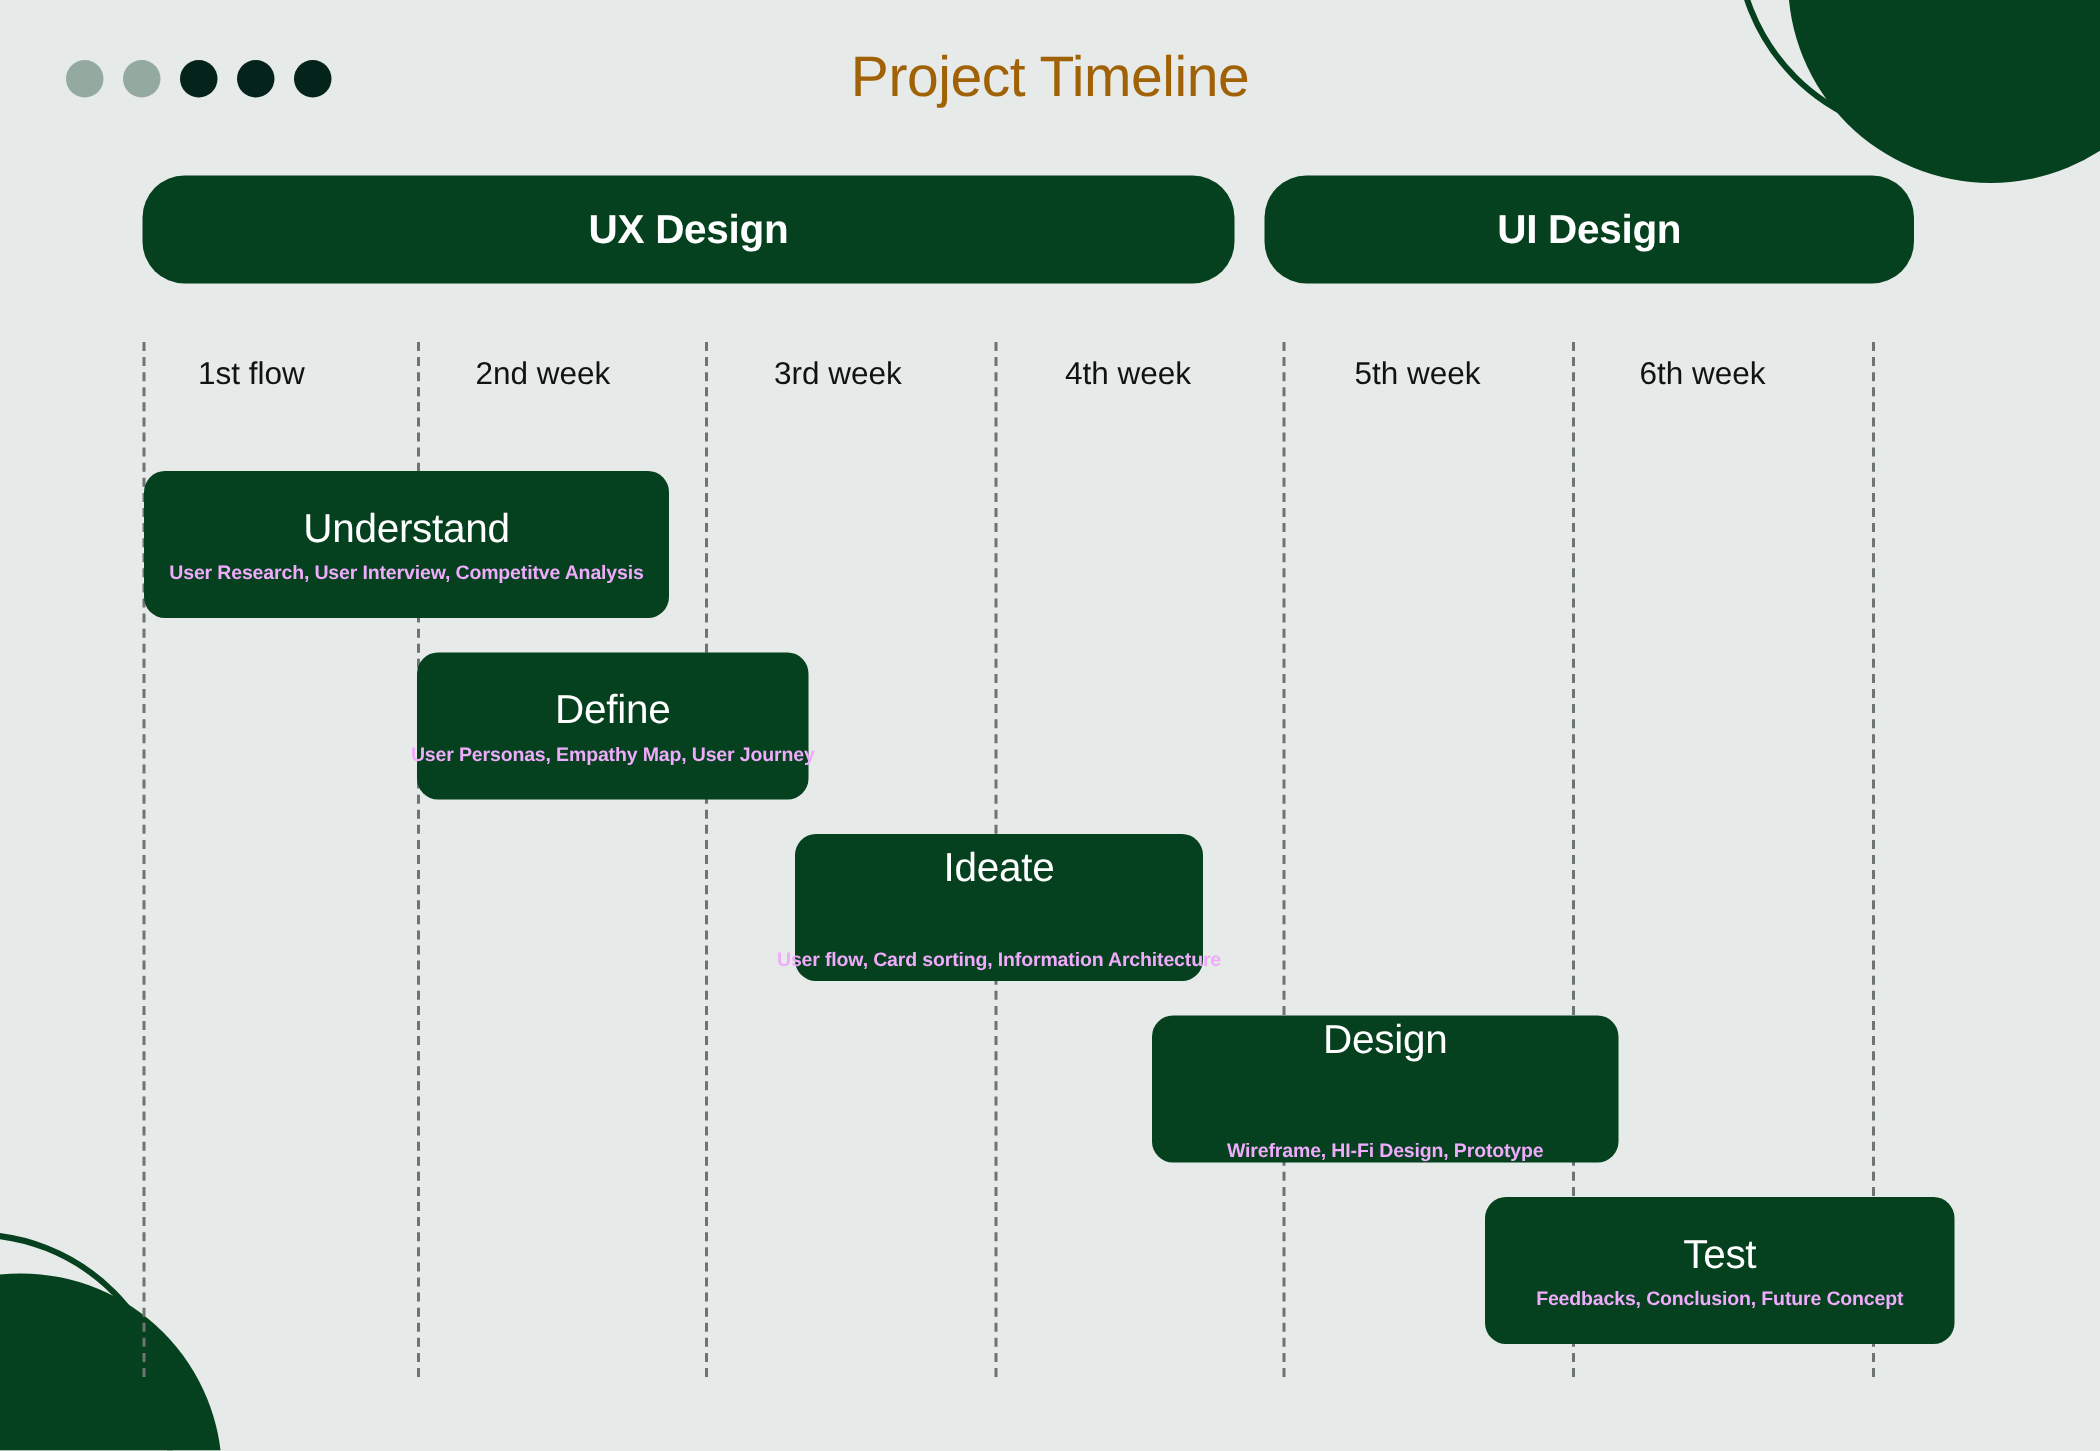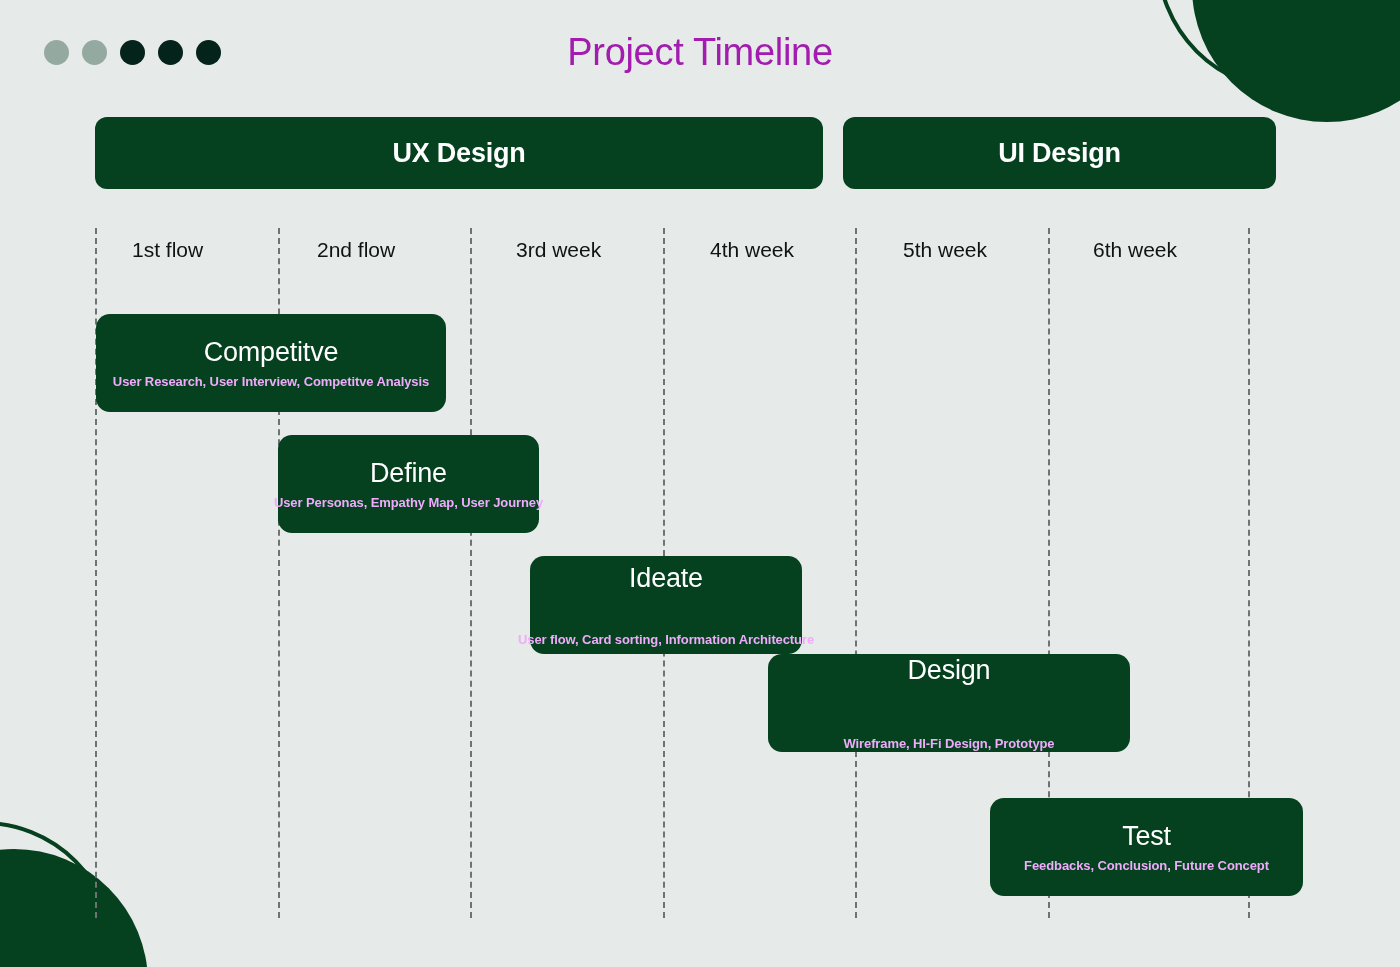--- a/index.html
+++ b/index.html
@@ -65,31 +65,31 @@
   .dot.sage { background:#94aaa0; }
   .dot.dark { background:#04231a; }
 
   .page-title {
     position:absolute;
     top:31px; left:0; right:0;
     text-align:center;
     font-size:38px;
     font-weight:400;
     letter-spacing:-0.3px;
-    color:#a21caf;
+    color:#a16207;
     z-index:5;
   }
 
   
   .phase-bar {
     position:absolute;
     top:117px;
     height:72px;
     background:#05401f;
-    border-radius:12px;
+    border-radius:28px;
     display:flex;
     align-items:center;
     justify-content:center;
     color:#ffffff;
     font-size:27px;
     font-weight:700;
     letter-spacing:-0.2px;
     z-index:4;
   }
 
@@ -171,40 +171,40 @@
       <div class="gridline" style="left: 95px;"></div>
       <div class="gridline" style="left: 278px;"></div>
       <div class="gridline" style="left: 470px;"></div>
       <div class="gridline" style="left: 663px;"></div>
       <div class="gridline" style="left: 855px;"></div>
       <div class="gridline" style="left: 1048px;"></div>
       <div class="gridline" style="left: 1248px;"></div>
     </div>
   <div id="weeks-layer">
       <div class="week-label" style="left: 132px;">1st flow</div>
-      <div class="week-label" style="left: 317px;">2nd flow</div>
+      <div class="week-label" style="left: 317px;">2nd week</div>
       <div class="week-label" style="left: 516px; text-align: right;">3rd week</div>
       <div class="week-label" style="left: 710px;">4th week</div>
       <div class="week-label" style="left: 903px;">5th week</div>
       <div class="week-label" style="left: 1093px;">6th week</div>
     </div>
   <div id="tasks-layer">
       <div class="task" style="left: 96px; top: 314px; width: 350px;">
-        <div class="task-title">Competitve</div>
+        <div class="task-title">Understand</div>
         <div class="task-sub">User Research, User Interview, Competitve Analysis</div>
       </div>
       <div class="task" style="left: 278px; top: 435px; width: 261px;">
         <div class="task-title">Define</div>
         <div class="task-sub">User Personas, Empathy Map, User Journey</div>
       </div>
       <div class="task" style="left: 530px; top: 556px; width: 272px; gap: 32px;">
         <div class="task-title">Ideate</div>
         <div class="task-sub">User flow, Card sorting, Information Architecture</div>
       </div>
-      <div class="task" style="left: 768px; top: 654px; width: 362px; gap: 43px;">
+      <div class="task" style="left: 768px; top: 677px; width: 311px; gap: 43px;">
         <div class="task-title">Design</div>
         <div class="task-sub">Wireframe, HI-Fi Design, Prototype</div>
       </div>
       <div class="task" style="left: 990px; top: 798px; width: 313px;">
         <div class="task-title">Test</div>
         <div class="task-sub">Feedbacks, Conclusion, Future Concept</div>
       </div>
     </div>
 
 </div>

